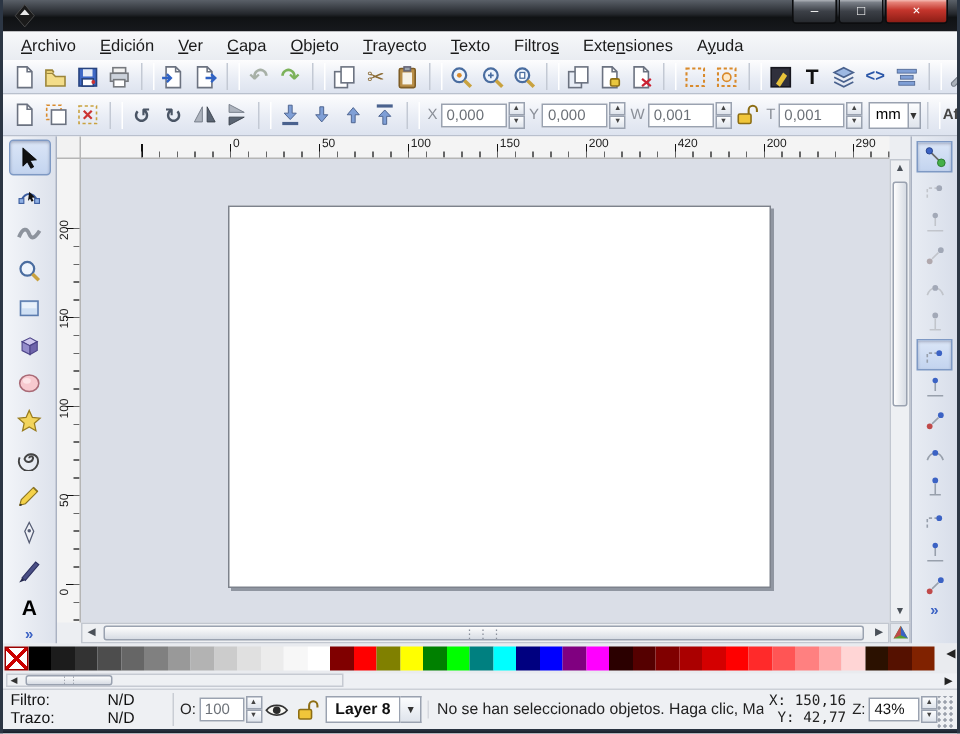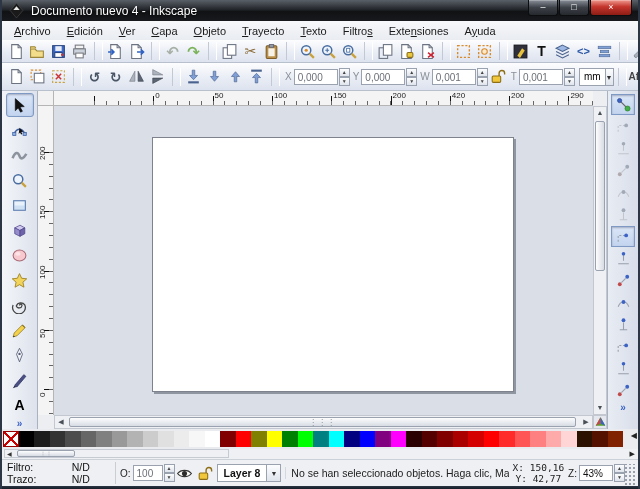--- a/index.html
+++ b/index.html
@@ -91,38 +91,37 @@
              display:flex;align-items:center;box-sizing:border-box;padding:0 2px;color:#111;}
   #fillstroke{display:grid;grid-template-columns:auto auto;column-gap:14px;row-gap:0;font-size:10.5px;width:104px;flex:0 0 auto;padding-left:3px;}
   .fs-val{color:#111;}
   .status-sep{width:1px;height:22px;background:#c9cdd4;margin:0 4px;flex:0 0 auto;}
   #opacity-group{display:flex;align-items:center;flex:0 0 auto;}
   #opacity-field{width:30px;}
   .icon-btn{width:20px;height:20px;display:flex;align-items:center;justify-content:center;flex:0 0 auto;}
   #layer-combo{display:flex;align-items:center;margin-left:2px;flex:0 0 auto;}
   #layer-name{height:18px;border:1px solid #9aa2b0;background:#fff;line-height:16px;padding:0 6px;font-size:10.5px;font-weight:bold;box-sizing:border-box;}
   #status-message{flex:1;overflow:hidden;white-space:nowrap;border-left:1px solid #d5d8de;margin-left:4px;padding-left:5px;font-size:10.5px;color:#222;}
-  #coords{flex:0 0 auto;font-size:9.5px;font-family:"DejaVu Sans Mono",monospace;text-align:center;line-height:11px;padding:0 4px;color:#222;}
+  #coords{flex:0 0 auto;font-size:9.5px;font-family:"DejaVu Sans Mono",monospace;text-align:right;line-height:11px;padding:0 4px;color:#222;}
   #zoom-group{display:flex;align-items:center;flex:0 0 auto;}
   #zoom-field{width:34px;color:#111;}
   #resize-grip{width:11px;height:22px;flex:0 0 auto;background-image:radial-gradient(circle,#9aa0ab 1px,transparent 1.2px);background-size:4px 4px;background-position:bottom right;align-self:flex-end;}
   #bottom-frame{left:0;right:0;bottom:0;height:3px;background:linear-gradient(#2c3644,#151c26);}
   svg{display:block;}
 </style>
 </head>
 <body>
 
 <div id="titlebar" class="abs">
   <span id="app-icon">
       <svg viewBox="0 0 16 16" width="17" height="17">
         <path d="M8 1l6 7-6 7-6-7z" fill="#1a1a1a" stroke="#555" stroke-width=".5"></path>
         <path d="M8 4l3 3.5H5z" fill="#e8e8e8"></path>
       </svg>
     </span>
-  <span id="title-text">Documento nuevo 4 - Inkscape</span>
   <div id="win-controls">
       <div class="win-btn">–</div>
       <div class="win-btn">□</div>
       <div class="win-btn close">×</div>
     </div>
 </div>
 
 <div id="menubar" class="abs">
     <div class="menu-item"><u>A</u>rchivo</div>
     <div class="menu-item"><u>E</u>dición</div>

